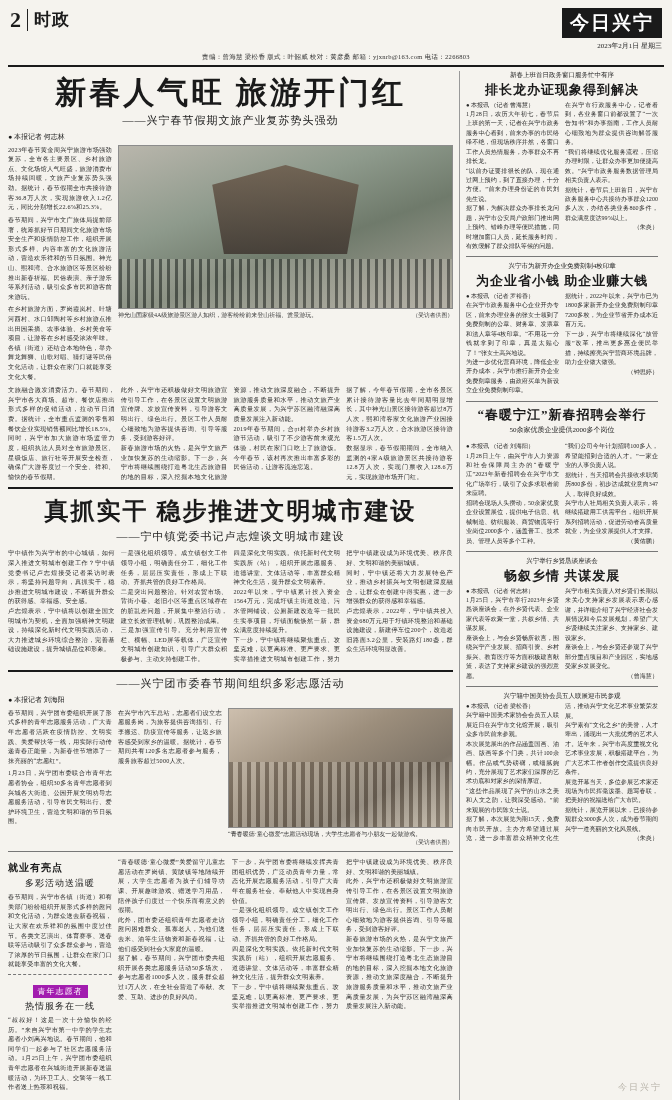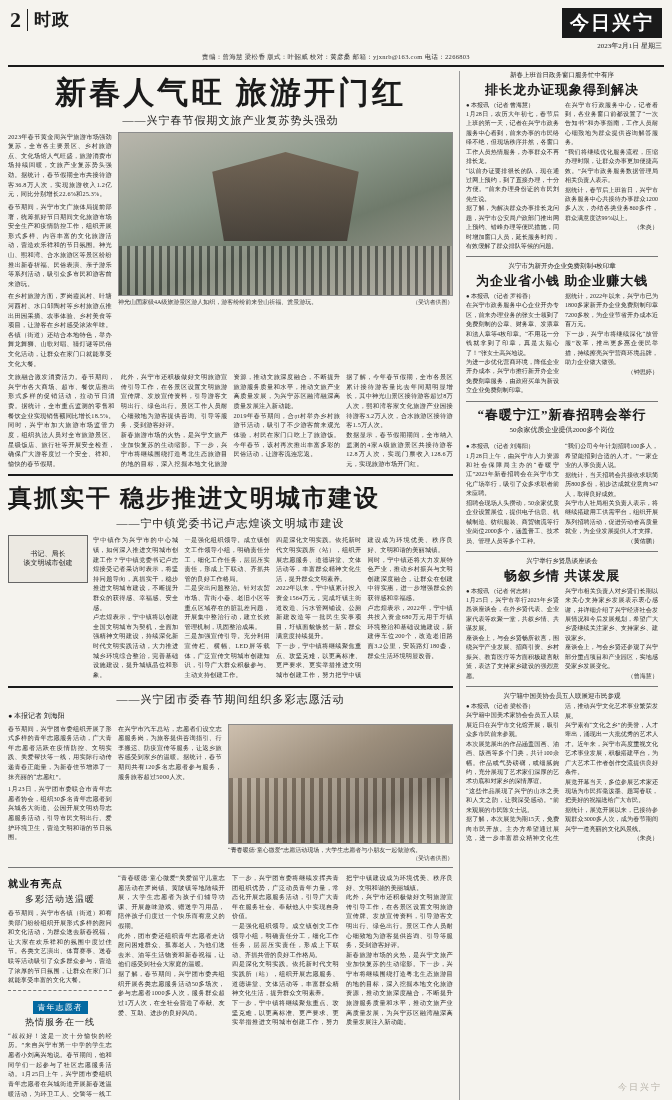--- a/index.html
+++ b/index.html
@@ -22,21 +22,21 @@
   .paper-date{font-size:7px;margin-top:3px;color:#222;}
   .credits{font-size:6.5px;color:#333;padding:0 10px 3px 10px;text-align:center;letter-spacing:.3px;}
   .rule-thick{height:2px;background:#1a1a1a;margin:0 8px;}
 
   
   .cols{display:flex;gap:0;padding:4px 8px 0 8px;box-sizing:border-box;height:1040px;}
   .col-main{width:452px;padding-right:6px;box-sizing:border-box;border-right:1px solid #999;}
   .col-side{width:198px;padding-left:6px;box-sizing:border-box;}
   .headline-xl{font-size:31px;font-weight:bold;text-align:center;letter-spacing:3px;line-height:1.15;margin:4px 0 2px 0;font-family:"Liberation Serif",serif;}
   .subhead{font-size:11px;text-align:center;letter-spacing:1px;margin-bottom:4px;}
-  .headline-l{font-size:24px;font-weight:bold;text-align:left;letter-spacing:2px;margin:6px 0 2px 0;}
+  .headline-l{font-size:24px;font-weight:bold;text-align:center;letter-spacing:2px;margin:6px 0 2px 0;}
   .byline{font-size:7px;margin:3px 0;}
 
   
   .txt{font-size:6.2px;line-height:1.55;text-align:justify;color:#2a2a2a;letter-spacing:.2px;}
   .colset3{column-count:3;column-gap:7px;}
   .colset4{column-count:4;column-gap:6px;}
   .photo{background:linear-gradient(160deg,#b9b6ac 0%,#8e9a8c 35%,#6f7a6b 60%,#a9a59a 100%);position:relative;overflow:hidden;border:1px solid #8c8c8c;}
   .photo.people::after{content:"";position:absolute;left:0;right:0;bottom:0;height:38%;background:repeating-linear-gradient(90deg,rgba(40,40,40,.35) 0 3px,rgba(200,200,200,.25) 3px 7px);}
   .photo.temple::before{content:"";position:absolute;left:28%;top:12%;width:44%;height:55%;background:linear-gradient(180deg,#6b5a4a,#3f3630);clip-path:polygon(50% 0,100% 22%,92% 100%,8% 100%,0 22%);opacity:.85;}
   .photo.temple::after{content:"";position:absolute;left:0;right:0;bottom:0;height:30%;background:repeating-linear-gradient(90deg,rgba(30,30,30,.45) 0 3px,rgba(210,205,195,.3) 3px 8px);}
@@ -49,21 +49,21 @@
   .sep-solid{border-top:1px solid #777;margin:5px 0;}
   .sep-double{border-top:2px solid #1a1a1a;margin:6px 0 4px 0;}
 
   
   .side-kicker{font-size:6.5px;text-align:center;color:#222;margin-bottom:1px;}
   .side-head{font-size:13px;font-weight:bold;text-align:center;letter-spacing:1px;line-height:1.2;margin:2px 0 3px 0;}
   .side-sub{font-size:7px;text-align:center;margin-bottom:7px;color:#222;}
   .side-txt{font-size:6.1px;line-height:1.55;text-align:justify;column-count:2;column-gap:6px;color:#2a2a2a;}
 
   
-  .boxhead{display:inline-block;background:#0369a1;color:#fff;font-size:8px;padding:1px 5px;letter-spacing:1px;}
+  .boxhead{display:inline-block;background:#a21caf;color:#fff;font-size:8px;padding:1px 5px;letter-spacing:1px;}
   .sec-label{font-size:10px;font-weight:bold;letter-spacing:1px;margin:4px 0 2px 0;}
   .logo-badge{width:78px;height:46px;border:1px solid #666;display:flex;flex-direction:column;align-items:center;justify-content:center;font-size:7px;line-height:1.3;background:#ece9e2;color:#222;float:left;margin:0 5px 2px 0;text-align:center;}
   .wm{position:absolute;right:10px;bottom:6px;font-size:9px;color:#b6b2a8;letter-spacing:2px;}
   .flexrow{display:flex;gap:6px;}
 </style>
 </head>
 <body>
 
 <div class="page">
 
@@ -81,20 +81,21 @@
   <div class="credits">责编：曾海慧  梁松香   版式：叶韶威   校对：黄彦桑    邮箱：yjxnrb@163.com   电话：2266803</div>
   <div class="rule-thick"></div>
 
   <div class="cols">
 
     <div class="col-main">
 
       <div>
         <div class="headline-xl">新春人气旺  旅游开门红</div>
         <div class="subhead">——兴宁春节假期文旅产业复苏势头强劲</div>
+        <div class="byline">● 本报记者  何志林</div>
 
         <div class="flexrow">
           <div style="width:104px;">
             <div class="txt">2023年春节黄金周兴宁旅游市场强劲复苏，全市各主要景区、乡村旅游点、文化场馆人气旺盛，旅游消费市场持续回暖，文旅产业复苏势头强劲。据统计，春节假期全市共接待游客36.8万人次，实现旅游收入1.2亿元，同比分别增长22.6%和25.3%。</div>
             <div class="txt" style="margin-top:3px;">春节期间，兴宁市文广旅体局提前部署，统筹抓好节日期间文化旅游市场安全生产和疫情防控工作，组织开展形式多样、内容丰富的文化旅游活动，营造欢乐祥和的节日氛围。神光山、熙和湾、合水旅游区等景区纷纷推出新春祈福、民俗表演、亲子游乐等系列活动，吸引众多市民和游客前来游玩。</div>
             <div class="txt" style="margin-top:3px;">在乡村旅游方面，罗岗霞岚村、叶塘河西村、水口邹陶村等乡村旅游点推出田园采摘、农事体验、乡村美食等项目，让游客在乡村感受浓浓年味。各镇（街道）还结合本地特色，举办舞龙舞狮、山歌对唱、猜灯谜等民俗文化活动，让群众在家门口就能享受文化大餐。</div>
           </div>
           <div style="flex:1;">
             <div class="photo temple people" style="height:162px;"></div>
             <div class="caption">
@@ -113,24 +114,20 @@
           <div>数据显示，春节假期期间，全市纳入监测的4家A级旅游景区共接待游客12.8万人次，实现门票收入128.6万元，实现旅游市场开门红。</div>
         </div>
       </div>
 
       <div class="sep-double"></div>
 
       <div>
         <div class="headline-l">真抓实干 稳步推进文明城市建设</div>
         <div class="subhead">——宁中镇党委书记卢志煌谈文明城市建设</div>
 
-        <div class="logo-badge">
-          <span>书记、局长</span>
-          <span>谈文明城市创建</span>
-        </div>
 
         <div class="txt colset4" style="margin-top:2px;">
           <div>宁中镇作为兴宁市的中心城镇，如何深入推进文明城市创建工作？宁中镇党委书记卢志煌接受记者采访时表示，将坚持问题导向，真抓实干，稳步推进文明城市建设，不断提升群众的获得感、幸福感、安全感。</div>
           <div>卢志煌表示，宁中镇将以创建全国文明城市为契机，全面加强精神文明建设，持续深化新时代文明实践活动，大力推进城乡环境综合整治，完善基础设施建设，提升城镇品位和形象。</div>
           <div>一是强化组织领导。成立镇创文工作领导小组，明确责任分工，细化工作任务，层层压实责任，形成上下联动、齐抓共管的良好工作格局。</div>
           <div>二是突出问题整治。针对农贸市场、背街小巷、老旧小区等重点区域存在的脏乱差问题，开展集中整治行动，建立长效管理机制，巩固整治成果。</div>
           <div>三是加强宣传引导。充分利用宣传栏、横幅、LED屏等载体，广泛宣传文明城市创建知识，引导广大群众积极参与、主动支持创建工作。</div>
           <div>四是深化文明实践。依托新时代文明实践所（站），组织开展志愿服务、道德讲堂、文体活动等，丰富群众精神文化生活，提升群众文明素养。</div>
           <div>2022年以来，宁中镇累计投入资金1564万元，完成圩镇主街道改造、污水管网铺设、公厕新建改造等一批民生实事项目，圩镇面貌焕然一新，群众满意度持续提升。</div>
           <div>下一步，宁中镇将继续聚焦重点、攻坚克难，以更高标准、更严要求、更实举措推进文明城市创建工作，努力把宁中镇建设成为环境优美、秩序良好、文明和谐的美丽城镇。</div>

